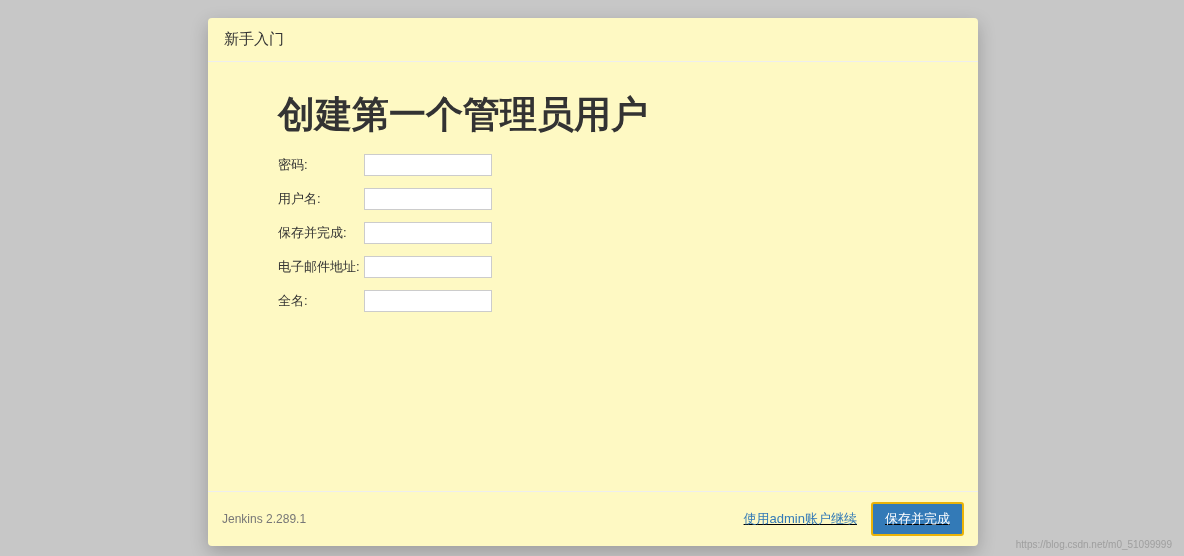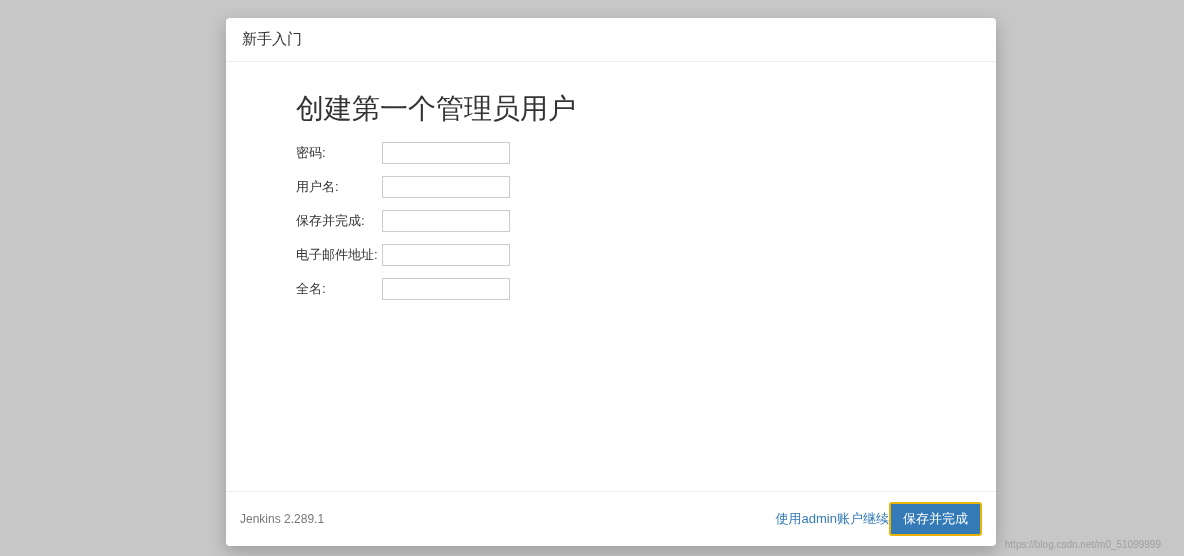--- a/index.html
+++ b/index.html
@@ -14,41 +14,40 @@
       height: 556px;
       overflow: hidden;
       position: relative;
     }
     .modal {
       position: absolute;
       left: 208px;
       top: 18px;
       width: 770px;
       height: 528px;
-      background: #ffffff;
+      background: #fef9c3;
       border-radius: 4px;
       box-shadow: 0 6px 18px rgba(0,0,0,0.22);
       display: flex;
       flex-direction: column;
-      margin-left: 18px;
     }
     .modal-header {
       padding: 12px 16px;
       border-bottom: 1px solid #eee;
       font-size: 15px;
       color: #333;
     }
     .modal-body {
       flex: 1;
       padding: 28px 70px 0 70px;
       overflow: auto;
     }
     .form-title {
-      font-size: 28px;
-      font-weight: 400;
+      font-size: 37px;
+      font-weight: 700;
       color: #333;
       margin-bottom: 14px;
     }
     .form-row {
       display: flex;
       align-items: center;
       margin-bottom: 12px;
     }
     .form-label {
       width: 86px;
@@ -72,38 +71,40 @@
       justify-content: space-between;
       font-size: 12px;
     }
     .version {
       color: #777;
       text-align: right;
     }
     .footer-actions {
       display: flex;
       align-items: center;
+      gap: 14px;
+      text-decoration: underline;
     }
     .link-skip {
       color: #337ab7;
       cursor: pointer;
       font-size: 13px;
     }
     .btn-primary {
       background: #337ab7;
       color: #fff;
       border: 2px solid #eab308;
       border-radius: 3px;
       padding: 6px 12px;
       font-size: 13px;
       cursor: pointer;
     }
     .watermark {
       position: absolute;
-      right: 23px;
+      right: 12px;
       bottom: 6px;
       font-size: 10px;
       color: rgba(120,120,120,0.5);
       pointer-events: none;
     }
   </style>
 </head>
 <body>
 
 <div class="modal">

